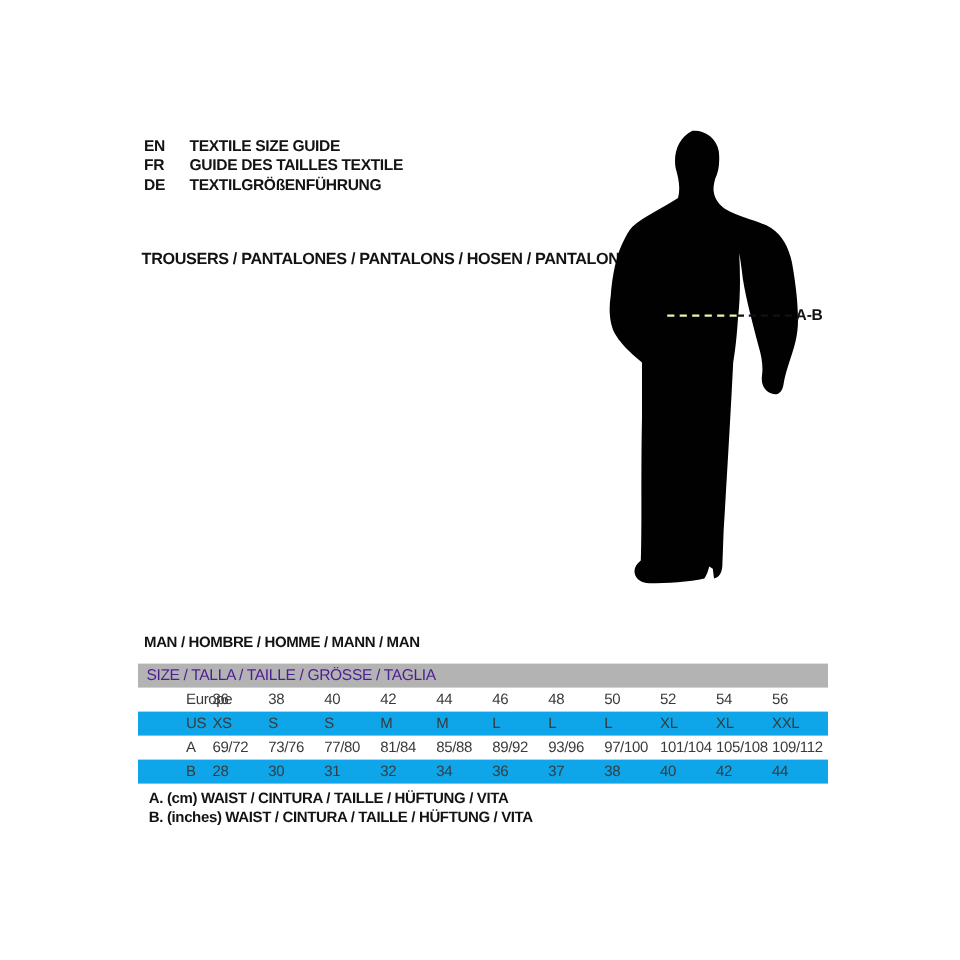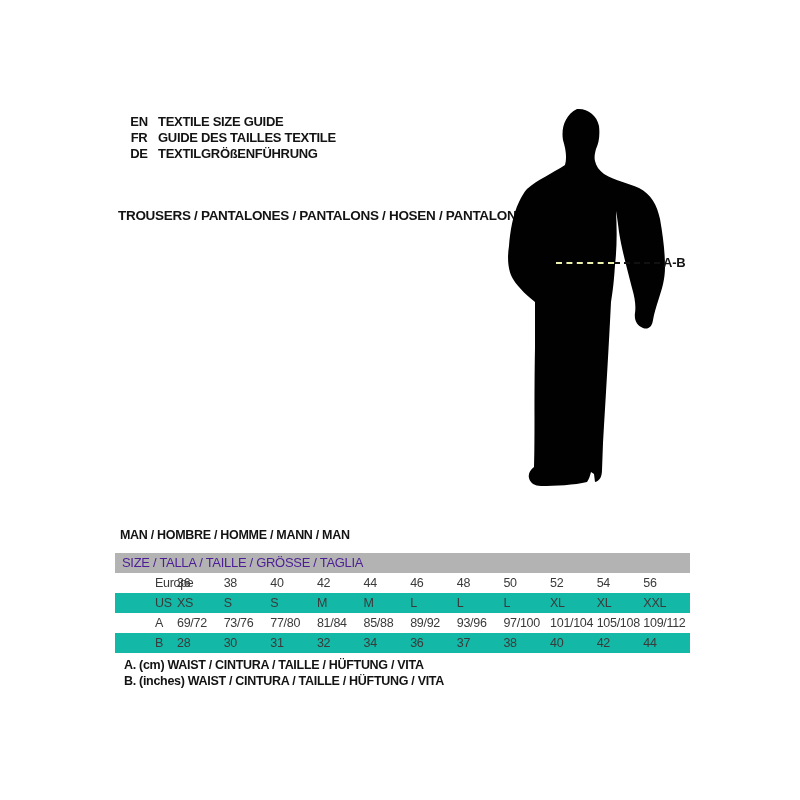--- a/index.html
+++ b/index.html
@@ -22,21 +22,21 @@
   }
   .lang-row {
     display: flex;
     height: 16px;
     line-height: 16px;
     font-size: 13px;
     font-weight: bold;
     letter-spacing: -0.3px;
     color: #131313;
   }
-  .lang-code { width: 38px; text-align: center; }
+  .lang-code { width: 38px; }
   .lang-label { white-space: nowrap; }
 
   
   .category-title {
     position: absolute;
     left: 118px;
     top: 208px;
     font-size: 13.5px;
     font-weight: bold;
     letter-spacing: -0.3px;
@@ -111,21 +111,21 @@
   }
   .table-row {
     display: grid;
     grid-template-columns: 62px repeat(11, 1fr);
     height: 20px;
     line-height: 20px;
     font-size: 12.5px;
     letter-spacing: -0.3px;
     color: #3a3a3a;
   }
-  .table-row.alt { background: #14b8a6; }
+  .table-row.alt { background: #0ea5e9; }
   .row-label { text-align: left; padding-left: 7px; margin-left: 33px; }
   .cell { text-align: left; white-space: nowrap; }
 
   
   .footnotes {
     position: absolute;
     left: 124px;
     top: 657px;
   }
   .footnote {

